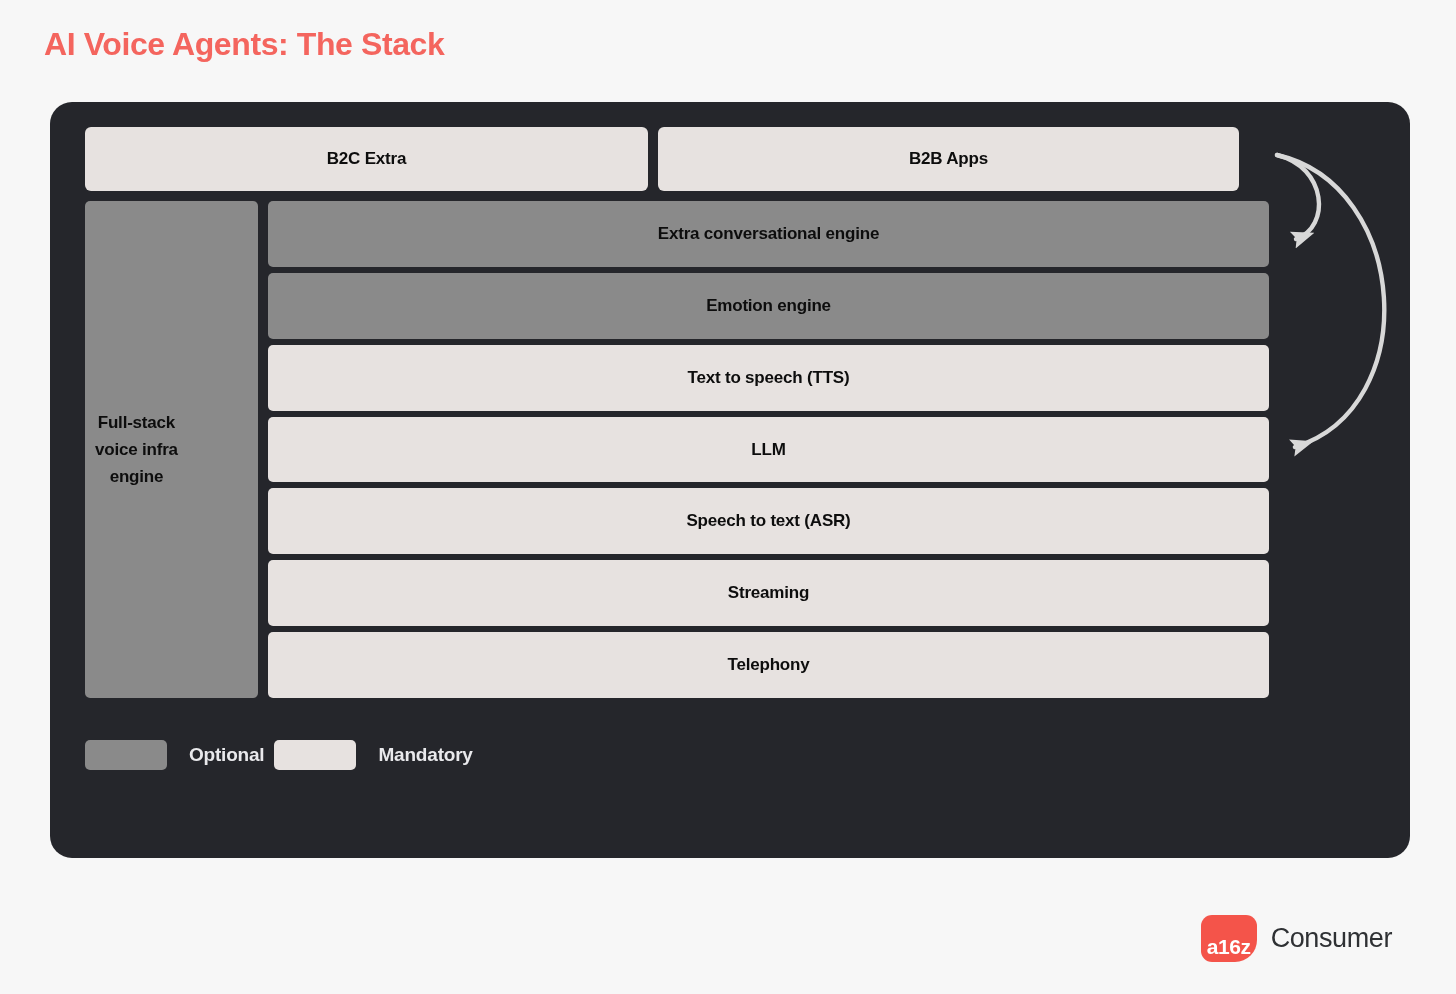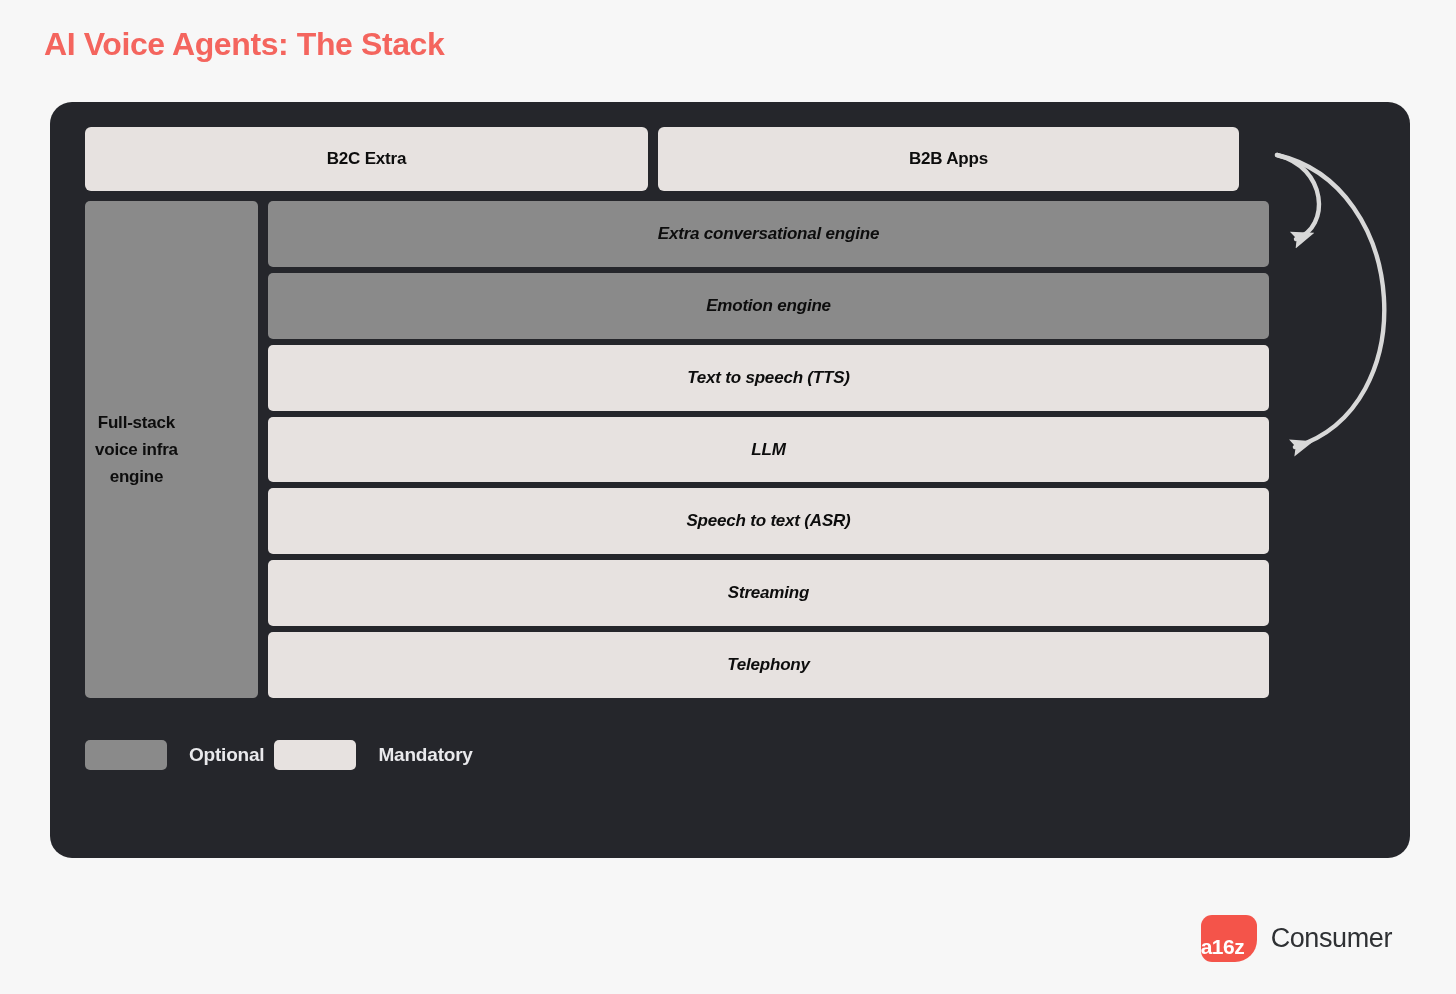--- a/index.html
+++ b/index.html
@@ -93,21 +93,20 @@
     color: #0d0d0d;
     letter-spacing: -0.2px;
     padding: 0 10px;
   }
 
   .stack {
     flex: 1 1 auto;
     display: flex;
     flex-direction: column;
     gap: 6px;
-    font-style: italic;
   }
   .stack-row {
     flex: 1 1 0;
     border-radius: 5px;
     display: flex;
     align-items: center;
     justify-content: center;
     font-size: 17px;
     font-weight: bold;
     color: #0d0d0d;
@@ -162,21 +161,21 @@
     display: flex;
     align-items: center;
   }
   .brand-mark {
     width: 56px;
     height: 47px;
     background: #f4544a;
     border-radius: 11px 11px 22px 11px;
     display: flex;
     align-items: flex-end;
-    justify-content: flex-start;
+    justify-content: center;
     padding-bottom: 5px;
   }
   .brand-mark-text {
     font-size: 21px;
     font-weight: bold;
     color: #ffffff;
     letter-spacing: -0.5px;
     line-height: 1;
   }
   .brand-word {

